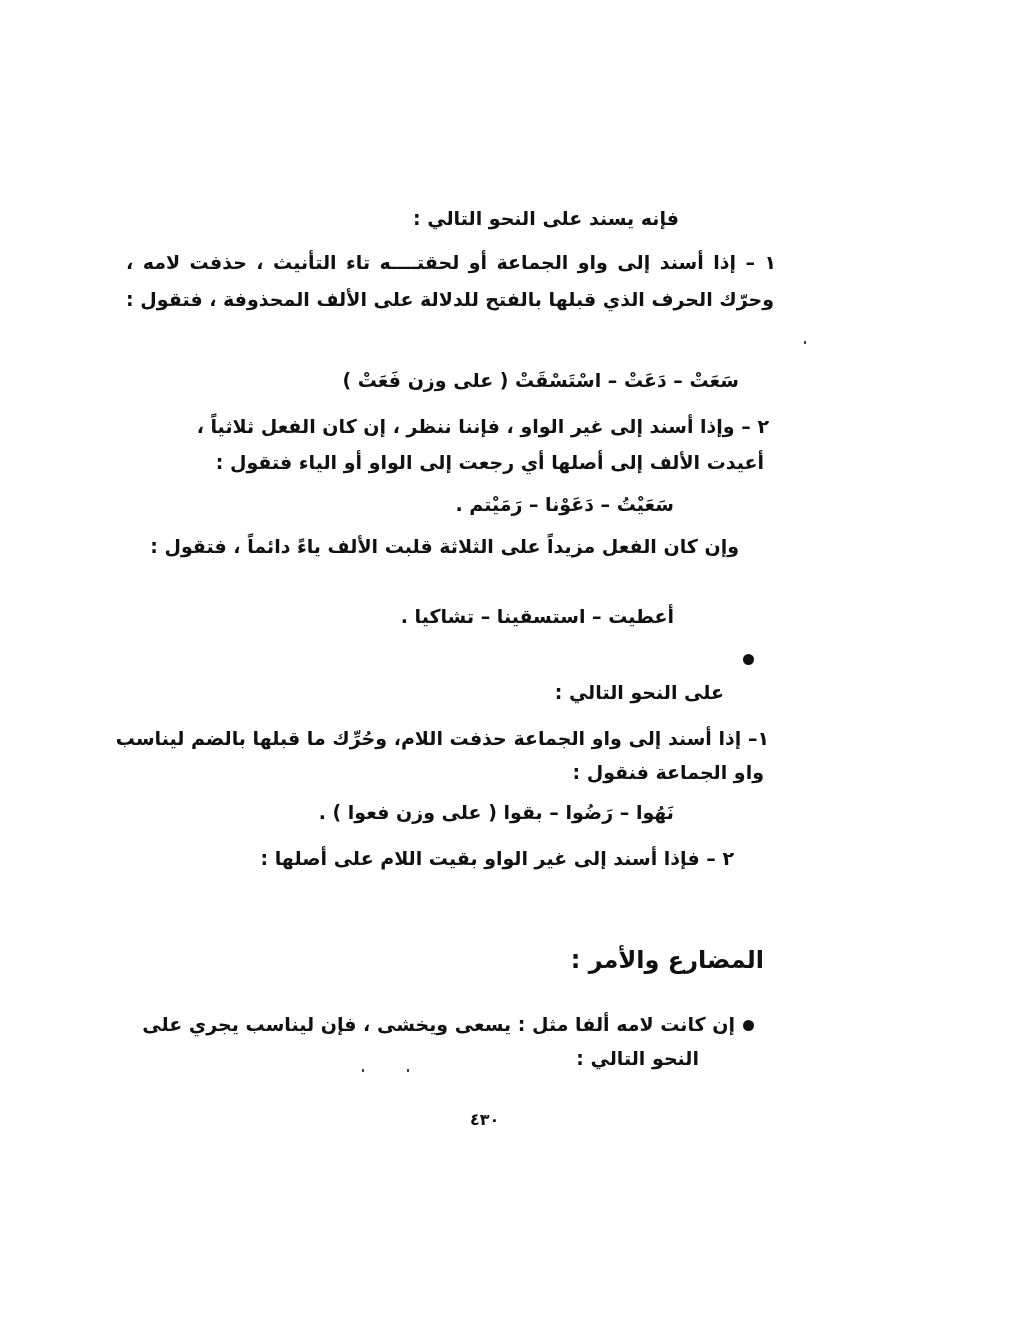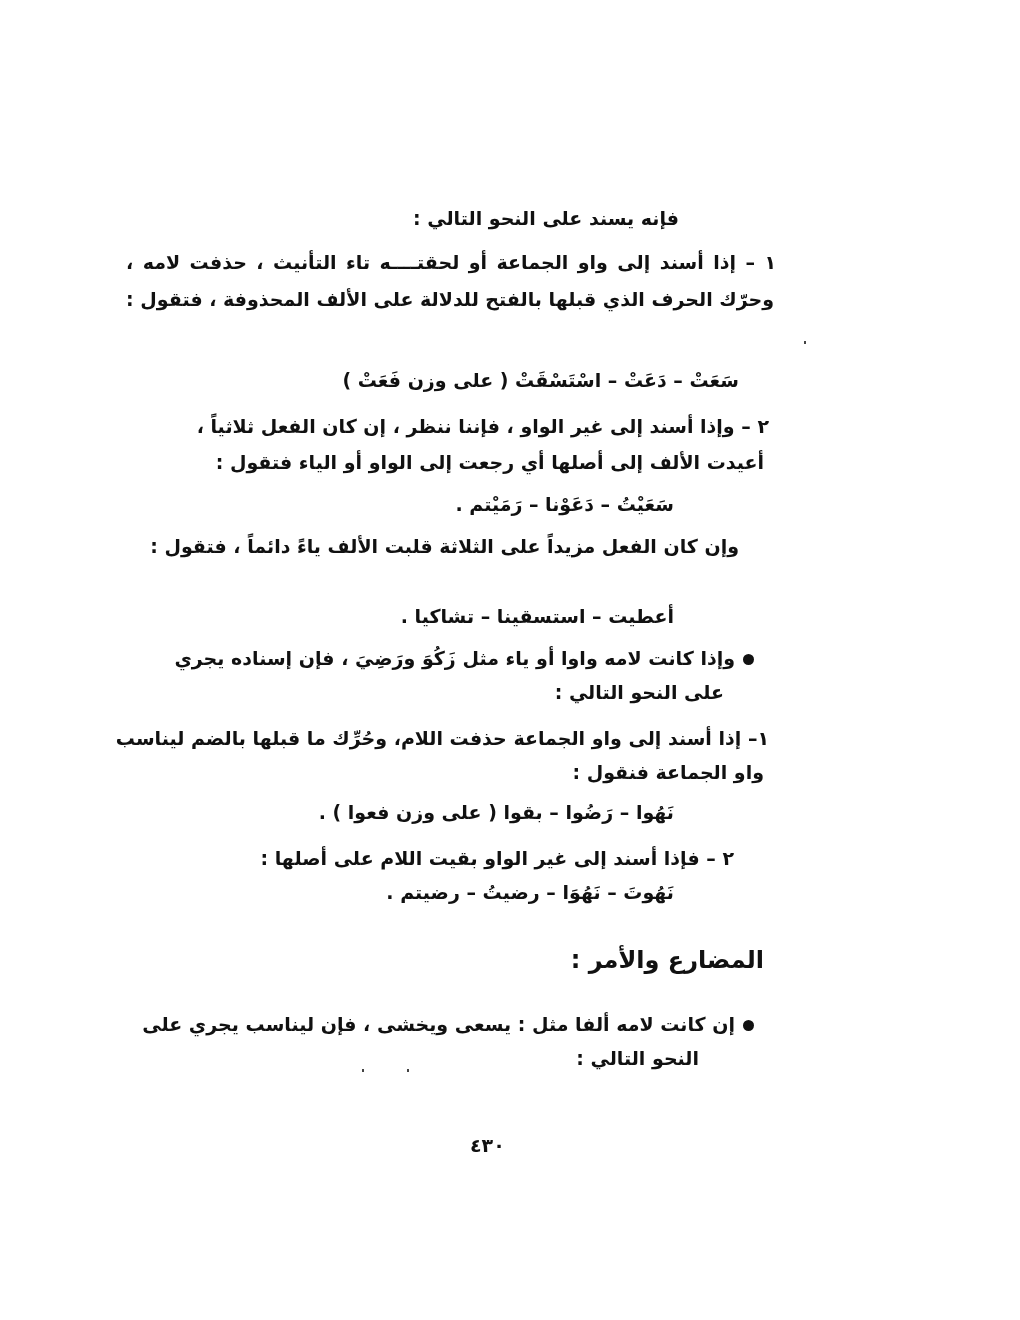--- a/index.html
+++ b/index.html
@@ -42,24 +42,23 @@
       height: 11px;
       border-radius: 50%;
       background: #111;
       margin-left: 8px;
       vertical-align: middle;
     }
     .page-number {
       position: absolute;
       left: 470px;
       top: 1106px;
-      font-size: 19px;
+      font-size: 16px;
       font-weight: bold;
       direction: rtl;
-      margin-top: 24px;
     }
     .stray-mark {
       position: absolute;
       width: 2px;
       height: 3px;
       background: #444;
     }
   </style>
 </head>
 <body>
@@ -75,31 +74,30 @@
 
   <div class="line" style="right:195px; top:408px;">٢ – وإذا أسند إلى غير الواو ، فإننا ننظر ، إن كان الفعل ثلاثياً ،</div>
   <div class="line" style="right:200px; top:444px;text-align:center;">أعيدت الألف إلى أصلها أي رجعت إلى الواو أو الياء فتقول :</div>
 
   <div class="line" style="right:290px; top:486px;">سَعَيْتُ – دَعَوْنا – رَمَيْتم .</div>
 
   <div class="line" style="right:225px; top:528px;">وإن كان الفعل مزيداً على الثلاثة قلبت الألف ياءً دائماً ، فتقول :</div>
   <div class="line" style="right:290px; top:566px;margin-top:32px;">أعطيت – استسقينا – تشاكيا .</div>
 
   <div class="line" style="right:210px; top:640px;">
-    <span class="bullet"></span><span>وإذا كانت لامه واوا أو ياء مثل زَكُوَ ورَضِيَ ، فإن إسناده يجري</span>
+    <span class="bullet"></span>
   </div>
   <div class="line" style="right:240px; top:674px;">على النحو التالي :</div>
 
   <div class="line" style="right:195px; top:720px;">١– إذا أسند إلى واو الجماعة حذفت اللام، وحُرِّك ما قبلها بالضم ليناسب</div>
   <div class="line" style="right:200px; top:754px;">واو الجماعة فنقول :</div>
 
   <div class="line" style="right:290px; top:794px;">نَهُوا – رَضُوا – بقوا ( على وزن فعوا ) .</div>
 
   <div class="line" style="right:230px; top:840px;">٢ – فإذا أسند إلى غير الواو بقيت اللام على أصلها :</div>
-  <div class="line" style="right:290px; top:874px;">نَهُوتَ – نَهُوَا – رضيتُ – رضيتم .</div>
 
   <div class="line heading" style="right:200px; top:942px;">المضارع والأمر :</div>
 
   <div class="line" style="right:210px; top:1006px;">
     <span class="bullet"></span><span>إن كانت لامه ألفا مثل : يسعى ويخشى ، فإن ليناسب يجري على</span>
   </div>
   <div class="line" style="right:265px; top:1040px;margin-left:16px;">النحو التالي :</div>
 
   <div class="stray-mark" style="left:804px; top:337px;"></div>
   <div class="stray-mark" style="left:362px; top:1065px;"></div>

